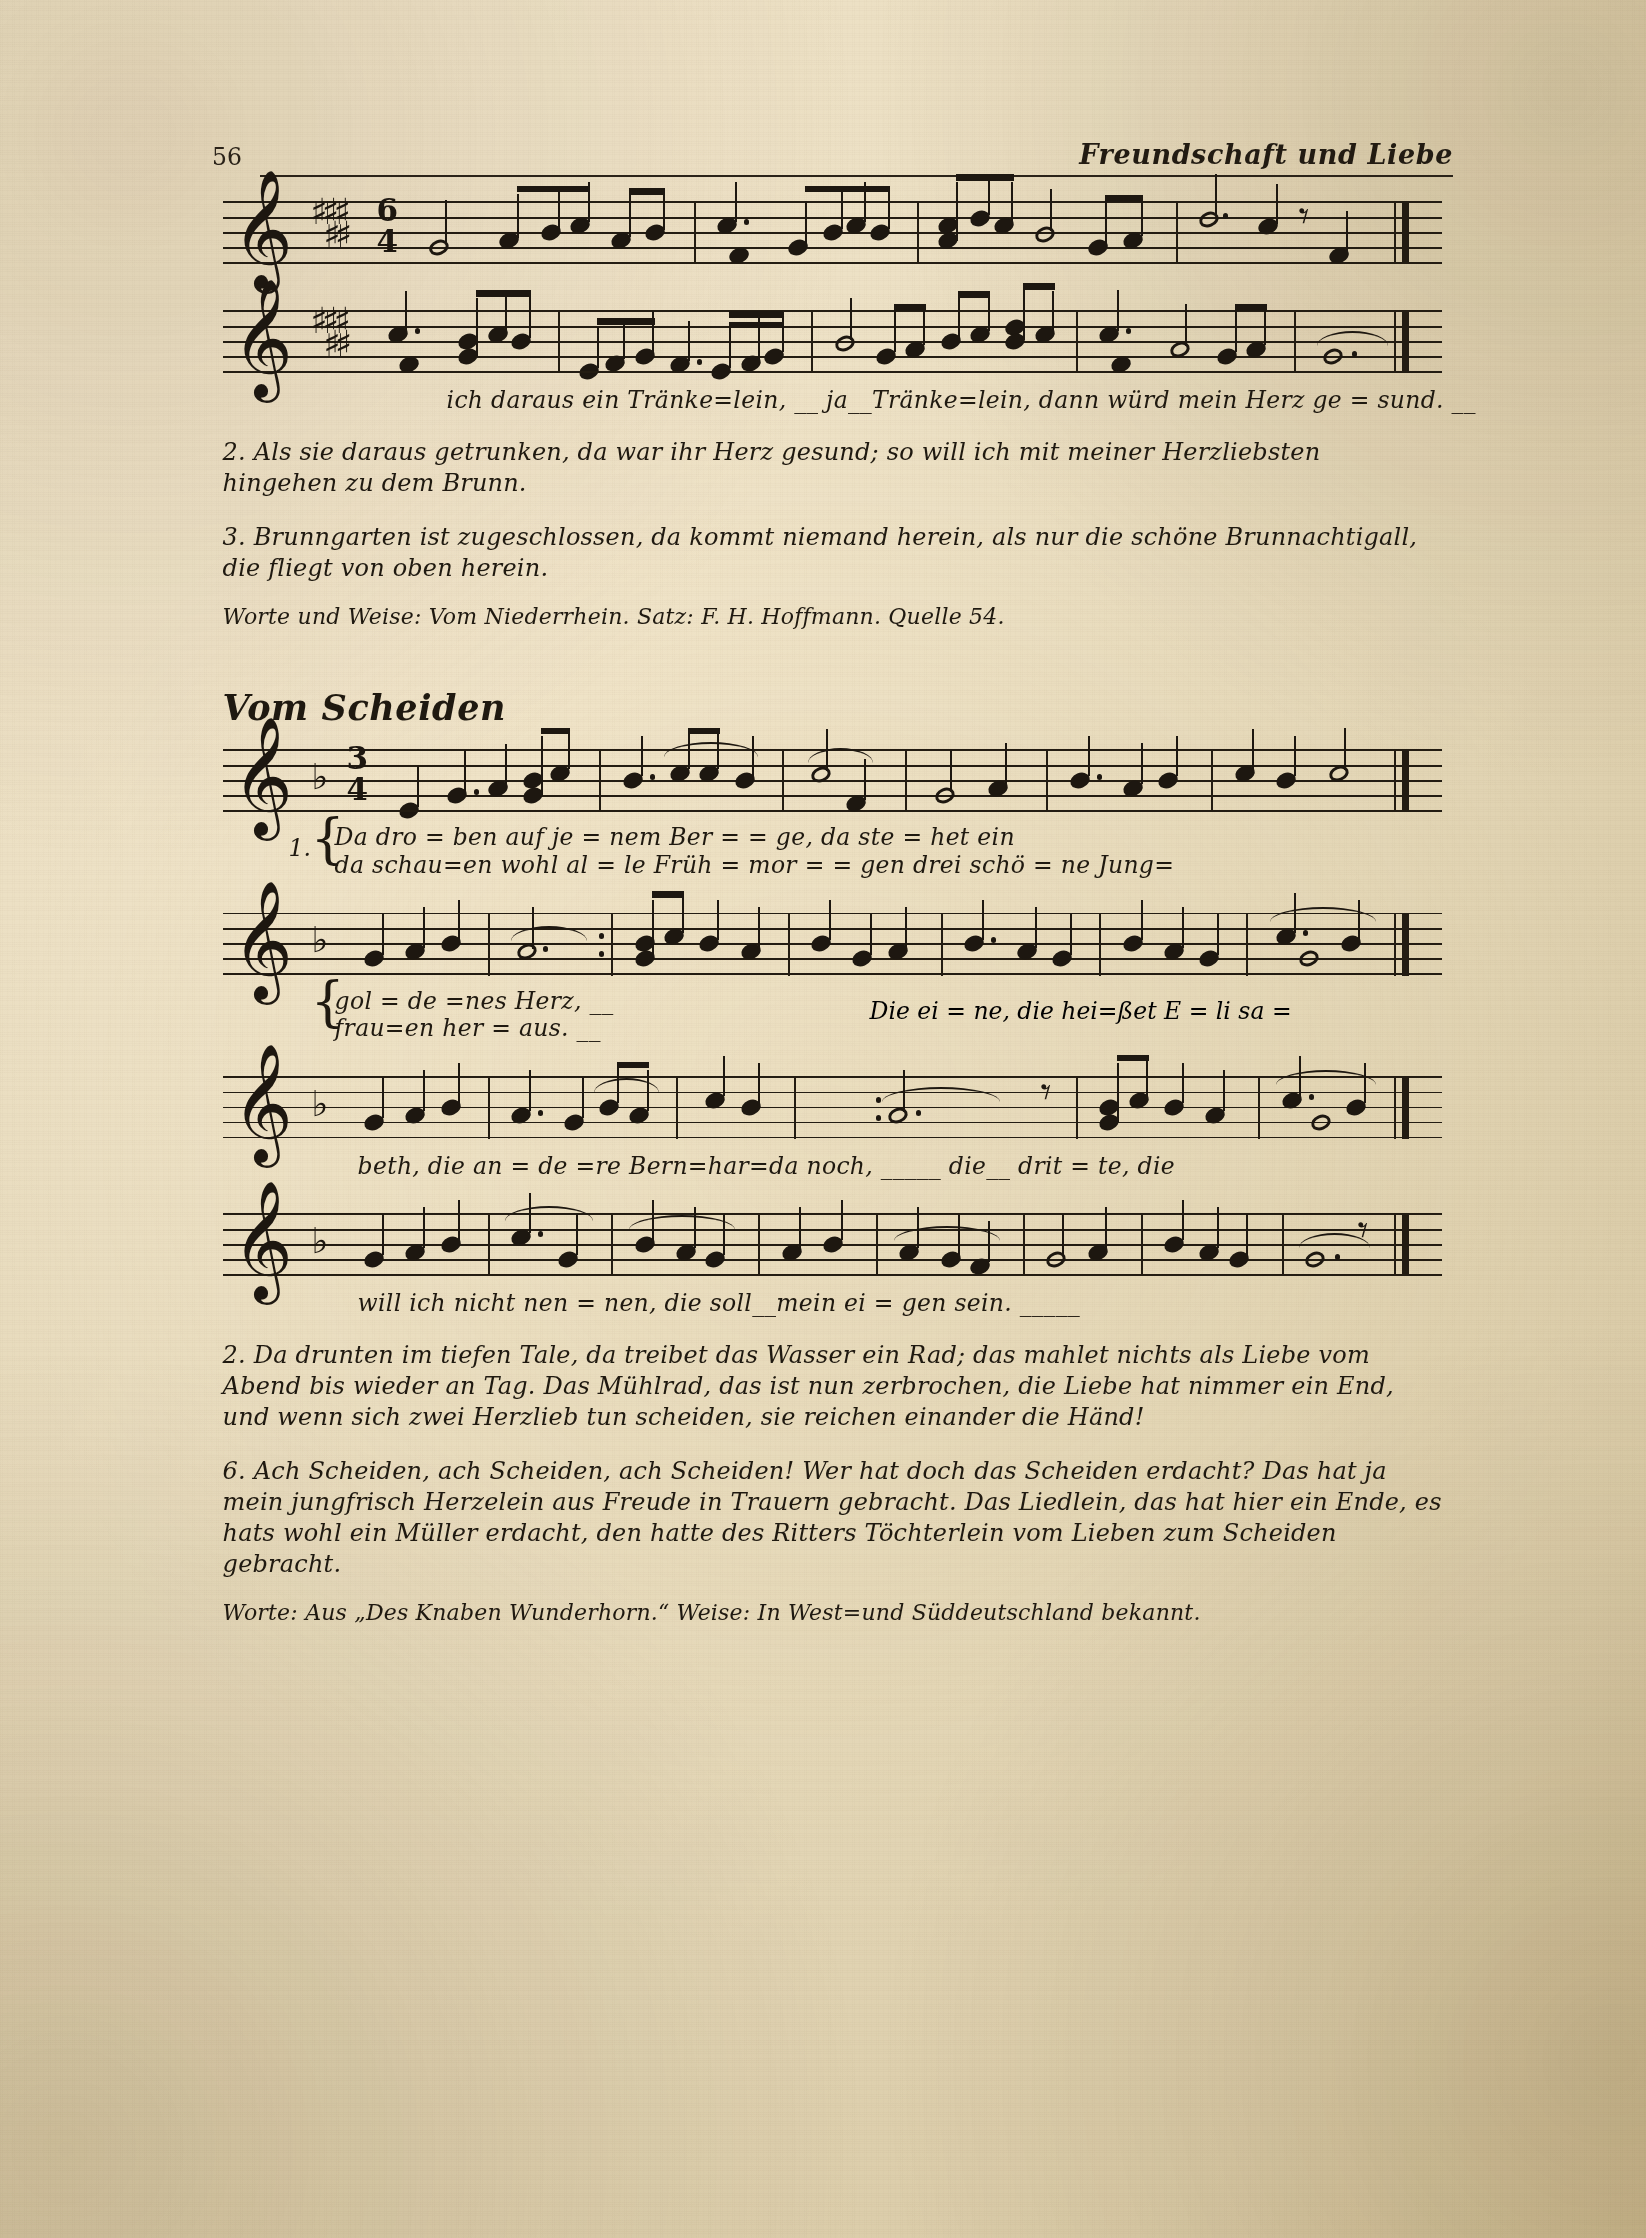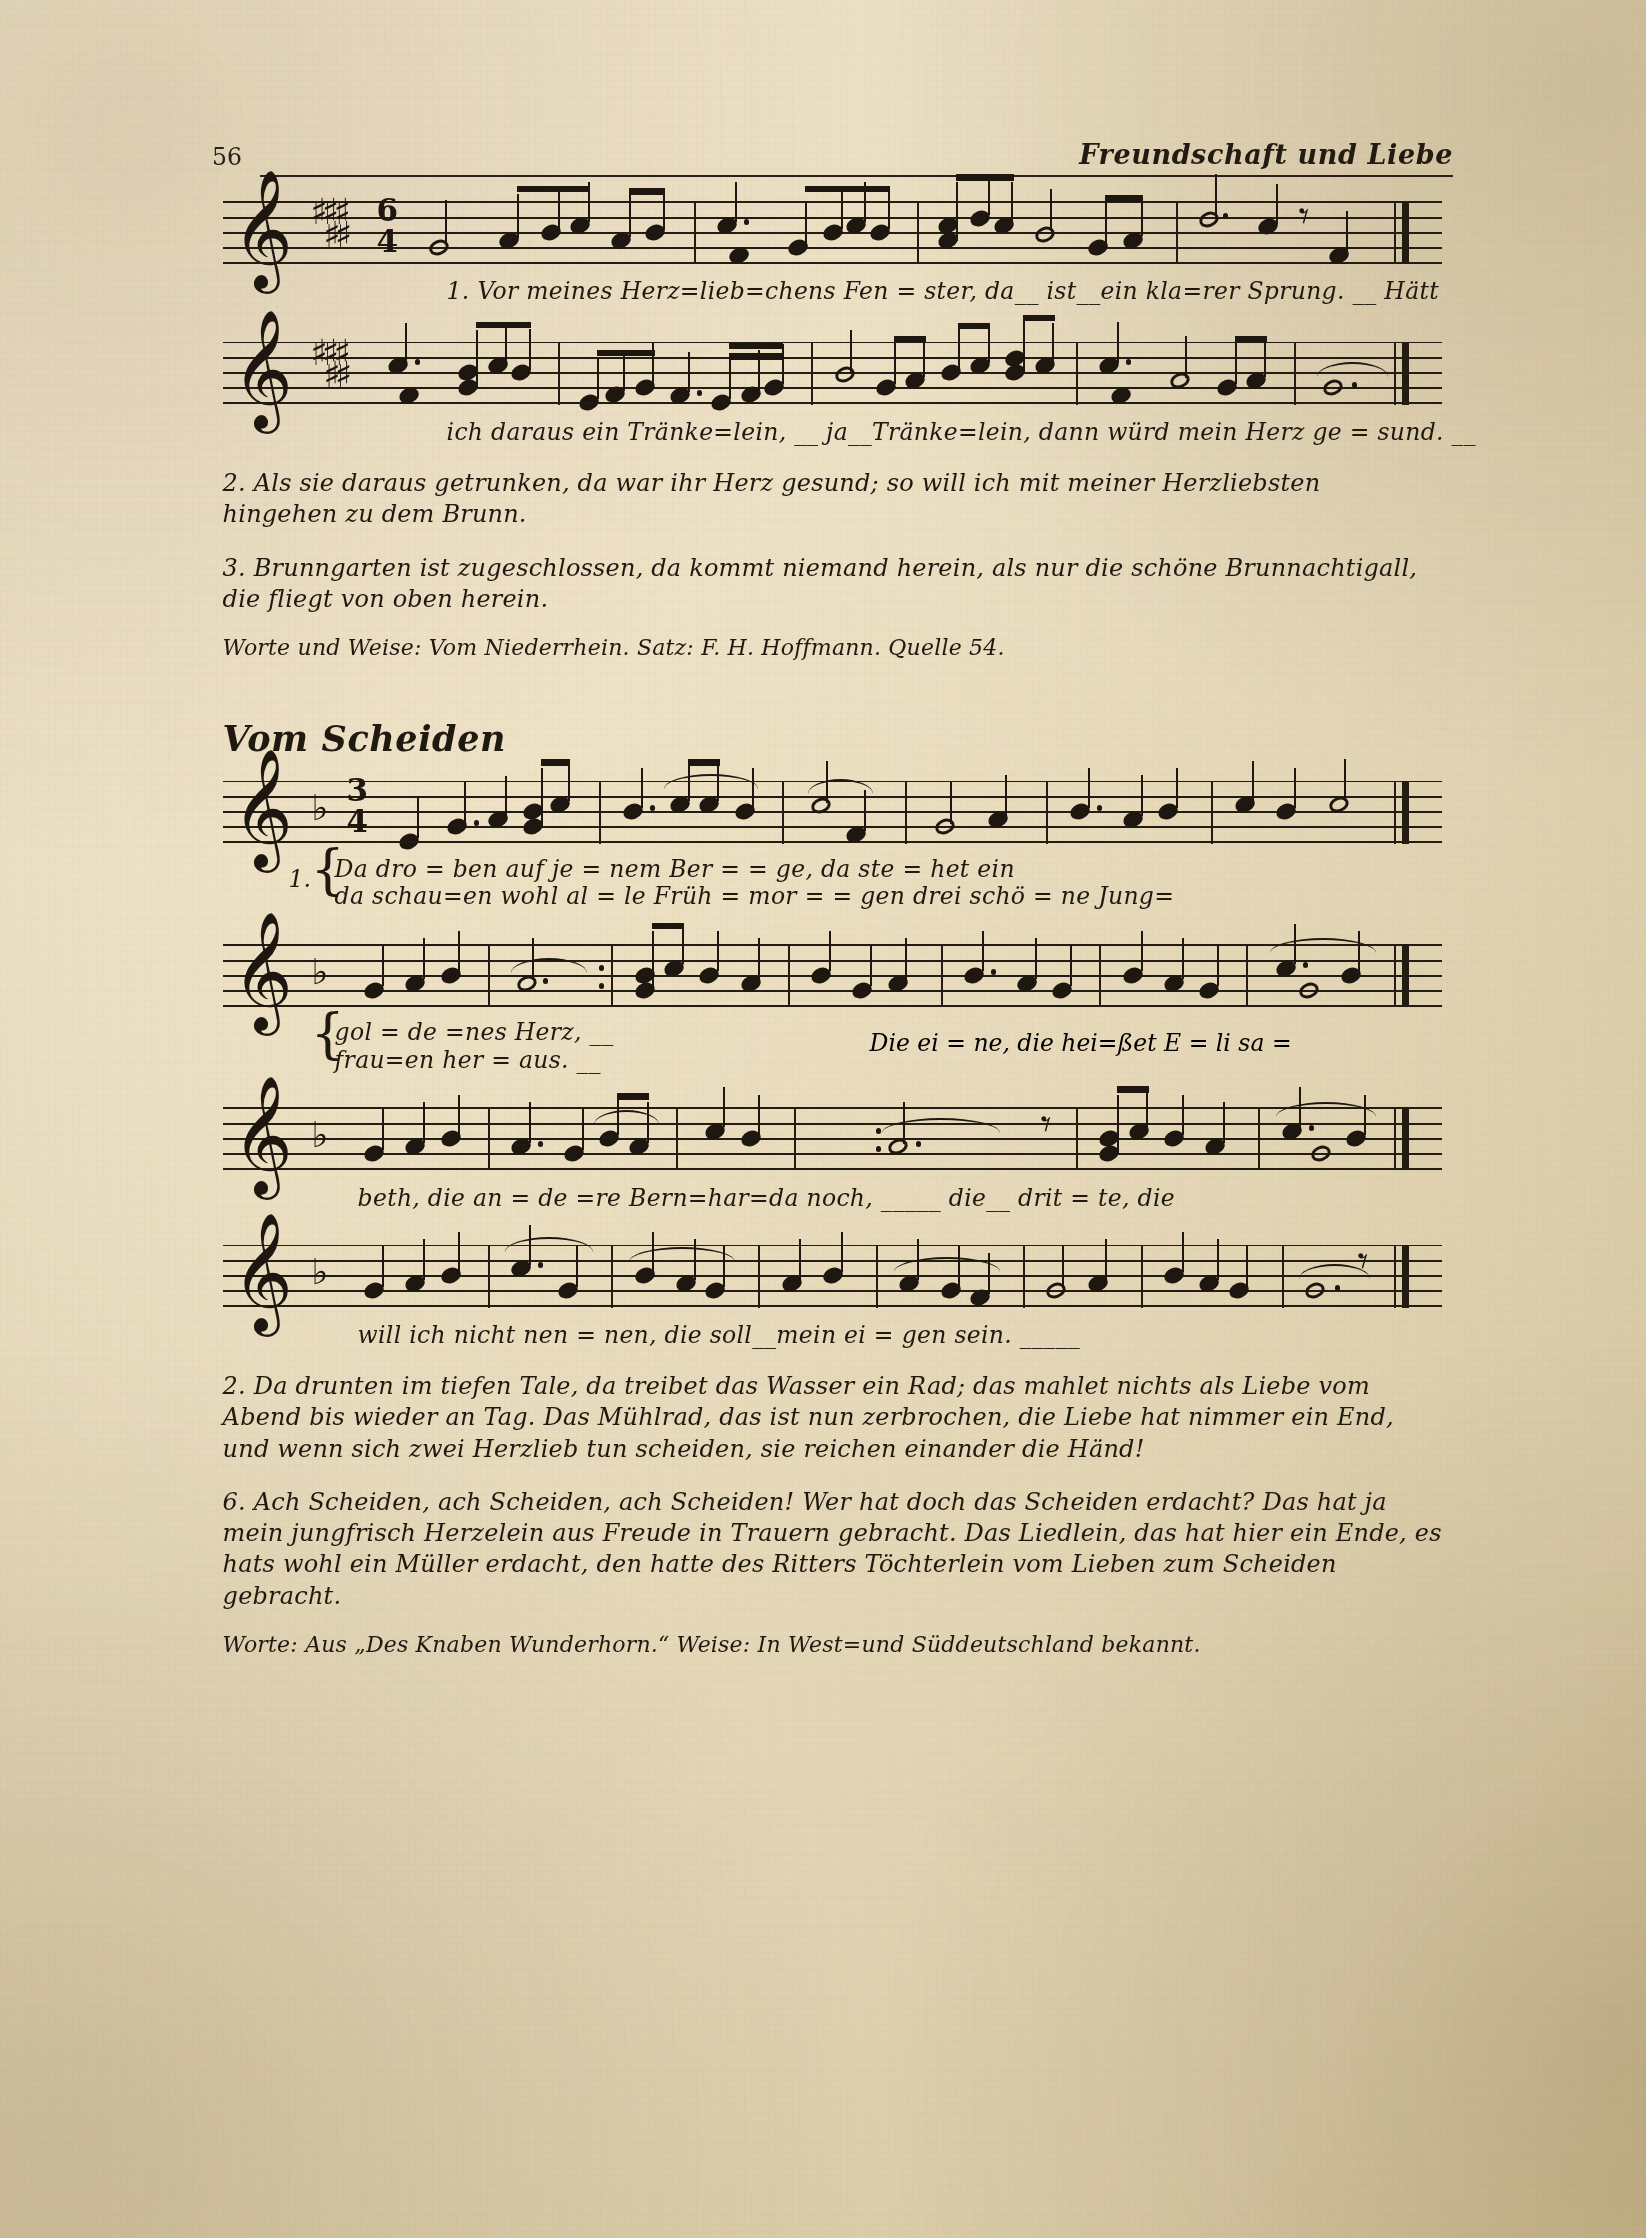--- a/index.html
+++ b/index.html
@@ -361,21 +361,20 @@
           <div class="stem" style="left:992px; top:-11.8px; height:42px;"></div>
           <div class="dot" style="left:1000px; top:27px;"></div>
           <div class="note" style="left:1035px; top:33px;"></div>
           <div class="stem" style="left:1053px; top:-2.4px; height:40px;"></div>
           <div class="rest" style="left:1076px; top:10.6px;">𝄾</div>
           <div class="note" style="left:1106px; top:62px;"></div>
           <div class="stem" style="left:1123px; top:25px; height:41px;"></div>
           <div class="barline end" style="left:1171px;"></div>
           <div class="barline endthick" style="left:1179px;"></div>
         </div>
-        <div class="lyric-row indent2">1. Vor meines Herz=lieb=chens Fen = ster, da__ ist__ein kla=rer Sprung. __ Hätt</div>
       </div>
 
       <div class="system" style="margin-top:21px;">
         <div class="staff">
           <div class="line l1"></div>
             <div class="line l2"></div>
             <div class="line l3"></div>
             <div class="line l4"></div>
             <div class="line l5"></div>
 

